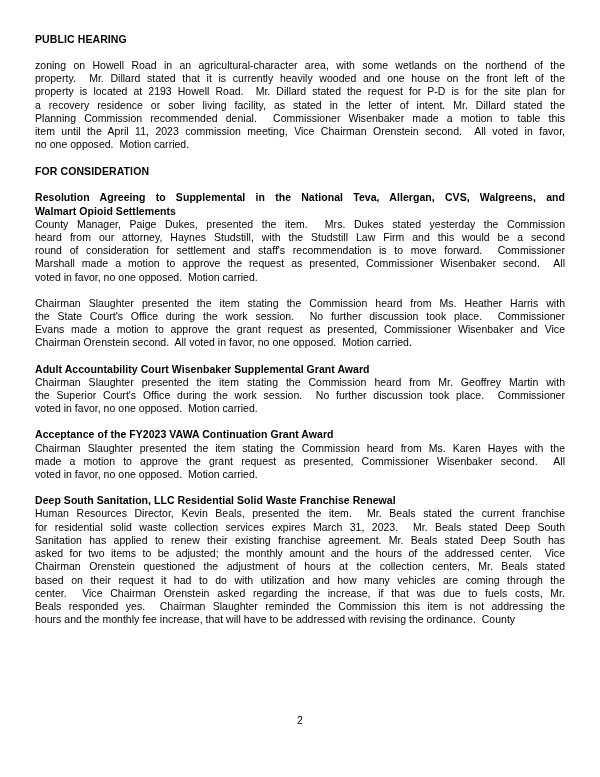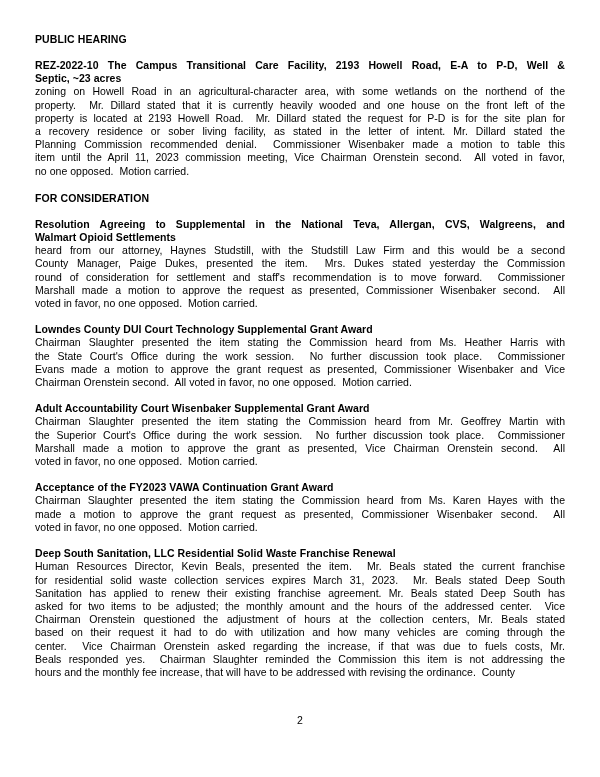--- a/index.html
+++ b/index.html
@@ -84,65 +84,57 @@
     line-height: 13px;
   }
 </style>
 </head>
 <body>
 
 <div class="page">
   <div class="content" id="content-root">
       <div class="section-heading">PUBLIC HEARING</div>
       <div class="gap-md"></div>
-      <div class="item-heading justify-all">
-        <span class="jline">REZ-2022-10 The Campus Transitional Care Facility, 2193 Howell Road, E-A to P-D, Well &amp;</span>
-        <span class="jline last">Septic, ~23 acres</span>
-      </div>
       <div class="body-para">
         <span class="jline">zoning on Howell Road in an agricultural-character area, with some wetlands on the northend of the</span>
         <span class="jline">property.  Mr. Dillard stated that it is currently heavily wooded and one house on the front left of the</span>
         <span class="jline">property is located at 2193 Howell Road.  Mr. Dillard stated the request for P-D is for the site plan for</span>
         <span class="jline">a recovery residence or sober living facility, as stated in the letter of intent. Mr. Dillard stated the</span>
         <span class="jline">Planning Commission recommended denial.  Commissioner Wisenbaker made a motion to table this</span>
         <span class="jline">item until the April 11, 2023 commission meeting, Vice Chairman Orenstein second.  All voted in favor,</span>
         <span class="jline last">no one opposed.  Motion carried.</span>
       </div>
       <div class="gap-lg"></div>
       <div class="section-heading">FOR CONSIDERATION</div>
       <div class="gap-md"></div>
       <div class="item-heading justify-all">
         <span class="jline">Resolution Agreeing to Supplemental in the National Teva, Allergan, CVS, Walgreens, and</span>
         <span class="jline last">Walmart Opioid Settlements</span>
       </div>
       <div class="body-para">
+        <span class="jline">County Manager, Paige Dukes, presented the item.  Mrs. Dukes stated yesterday the Commission</span>
         <span class="jline">heard from our attorney, Haynes Studstill, with the Studstill Law Firm and this would be a second</span>
-        <span class="jline">County Manager, Paige Dukes, presented the item.  Mrs. Dukes stated yesterday the Commission</span>
         <span class="jline">round of consideration for settlement and staff's recommendation is to move forward.  Commissioner</span>
         <span class="jline">Marshall made a motion to approve the request as presented, Commissioner Wisenbaker second.  All</span>
         <span class="jline last">voted in favor, no one opposed.  Motion carried.</span>
       </div>
       <div class="gap-md"></div>
-      <div class="item-heading justify-all">
-        <span class="jline last">Lowndes County DUI Court Technology Supplemental Grant Award</span>
-      </div>
       <div class="body-para">
         <span class="jline">Chairman Slaughter presented the item stating the Commission heard from Ms. Heather Harris with</span>
         <span class="jline">the State Court's Office during the work session.  No further discussion took place.  Commissioner</span>
         <span class="jline">Evans made a motion to approve the grant request as presented, Commissioner Wisenbaker and Vice</span>
         <span class="jline last">Chairman Orenstein second.  All voted in favor, no one opposed.  Motion carried.</span>
       </div>
       <div class="gap-md"></div>
       <div class="item-heading justify-all">
         <span class="jline last">Adult Accountability Court Wisenbaker Supplemental Grant Award</span>
       </div>
       <div class="body-para">
         <span class="jline">Chairman Slaughter presented the item stating the Commission heard from Mr. Geoffrey Martin with</span>
         <span class="jline">the Superior Court's Office during the work session.  No further discussion took place.  Commissioner</span>
-        <span class="jline">Marshall made a motion to approve the grant as presented, Vice Chairman Orenstein second.  All</span>
         <span class="jline last">voted in favor, no one opposed.  Motion carried.</span>
       </div>
       <div class="gap-md"></div>
       <div class="item-heading justify-all">
         <span class="jline last">Acceptance of the FY2023 VAWA Continuation Grant Award</span>
       </div>
       <div class="body-para">
         <span class="jline">Chairman Slaughter presented the item stating the Commission heard from Ms. Karen Hayes with the</span>
         <span class="jline">made a motion to approve the grant request as presented, Commissioner Wisenbaker second.  All</span>
         <span class="jline last">voted in favor, no one opposed.  Motion carried.</span>

